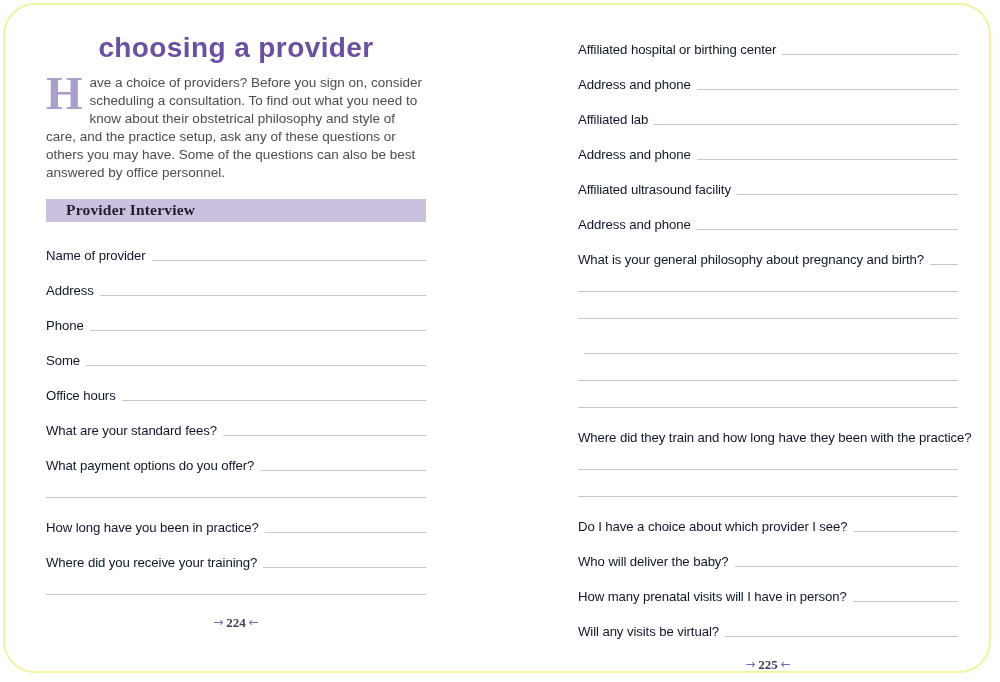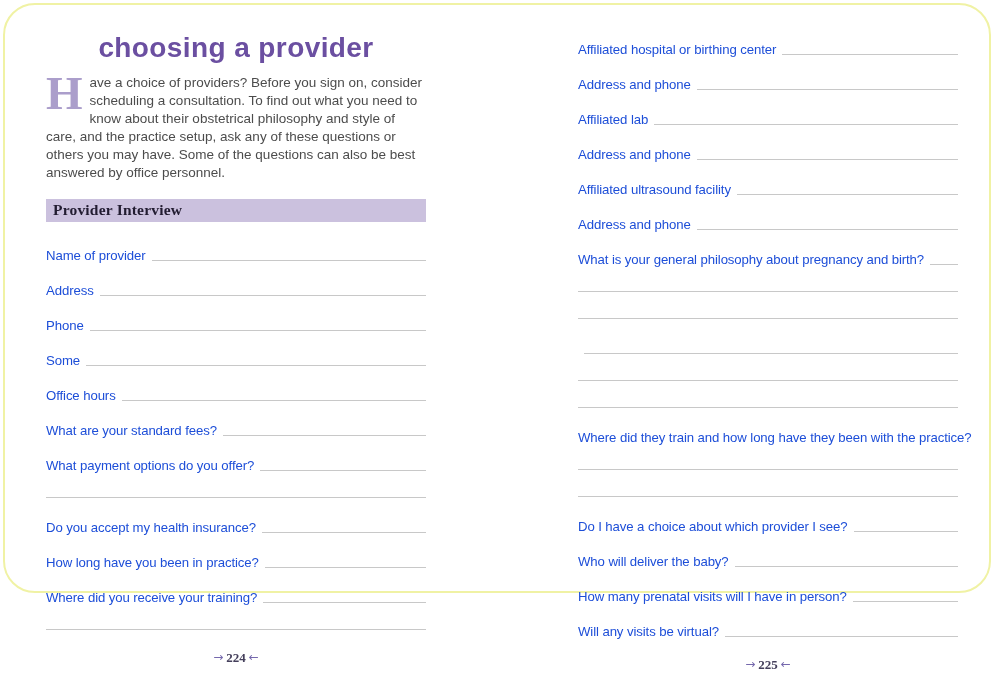--- a/index.html
+++ b/index.html
@@ -9,21 +9,21 @@
     height: 682px;
     background: #ffffff;
     font-family: "Liberation Sans", sans-serif;
     overflow: hidden;
   }
   .book {
     position: absolute;
     left: 3px;
     top: 3px;
     width: 988px;
-    height: 590px;
+    height: 670px;
     background: #ffffff;
     border: 2px solid #f0f2a4;
     border-radius: 32px;
     box-sizing: border-box;
   }
   .col {
     position: absolute;
     width: 380px;
     top: 0;
   }
@@ -54,33 +54,33 @@
     margin: 2px 7px 0 0;
   }
   .section-bar {
     margin-top: 17px;
     background: #cbc1de;
     color: #221c31;
     font-family: "Liberation Serif", serif;
     font-weight: bold;
     font-size: 15.5px;
     letter-spacing: 0.2px;
-    padding: 2px 7px 3px 7px;
+    padding: 2px 7px 3px 20px;
     box-sizing: border-box;
   }
   .fields { margin-top: 7px; }
   .frow {
     display: flex;
     align-items: flex-end;
     height: 35px;
   }
   .frow.cont { height: 27px; }
   .flabel {
     font-size: 13.2px;
-    color: #1d4ed8;
+    color: #0f172a;
     letter-spacing: -0.1px;
     white-space: nowrap;
     line-height: 17px;
   }
   .fline {
     flex: 1 1 auto;
     min-width: 14px;
     border-bottom: 1px solid #c8c8c8;
     margin-left: 6px;
     margin-bottom: 3px;
@@ -143,24 +143,20 @@
           <span class="fline"></span>
         </div>
         <div class="frow">
           <span class="flabel">What payment options do you offer?</span>
           <span class="fline"></span>
         </div>
         <div class="frow cont">
           <span class="fline"></span>
         </div>
         <div class="frow">
-          <span class="flabel">Do you accept my health insurance?</span>
-          <span class="fline"></span>
-        </div>
-        <div class="frow">
           <span class="flabel">How long have you been in practice?</span>
           <span class="fline"></span>
         </div>
         <div class="frow">
           <span class="flabel">Where did you receive your training?</span>
           <span class="fline"></span>
         </div>
         <div class="frow cont">
           <span class="fline"></span>
         </div>

